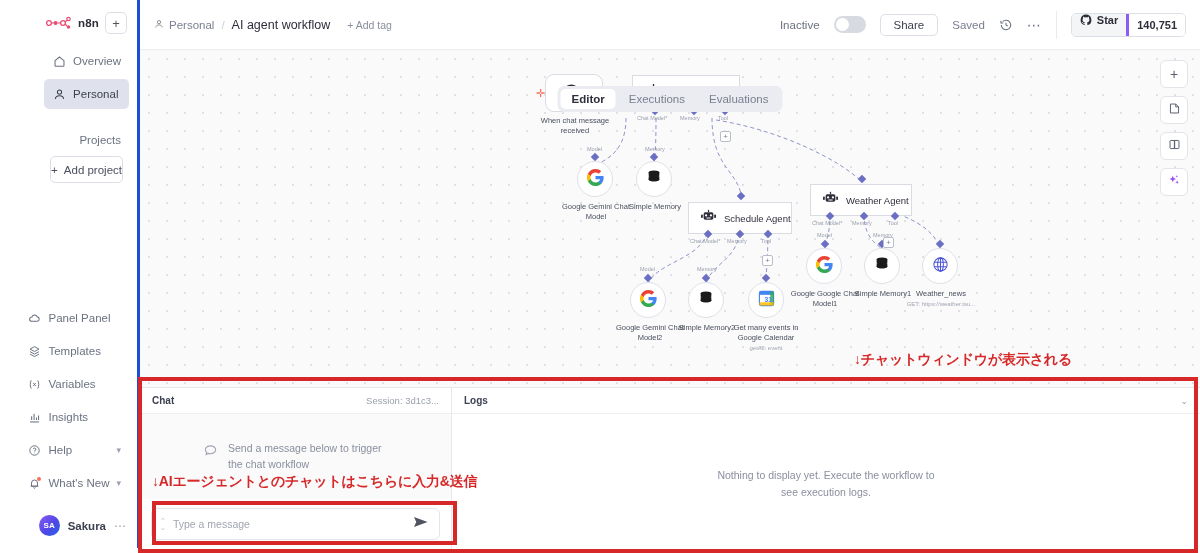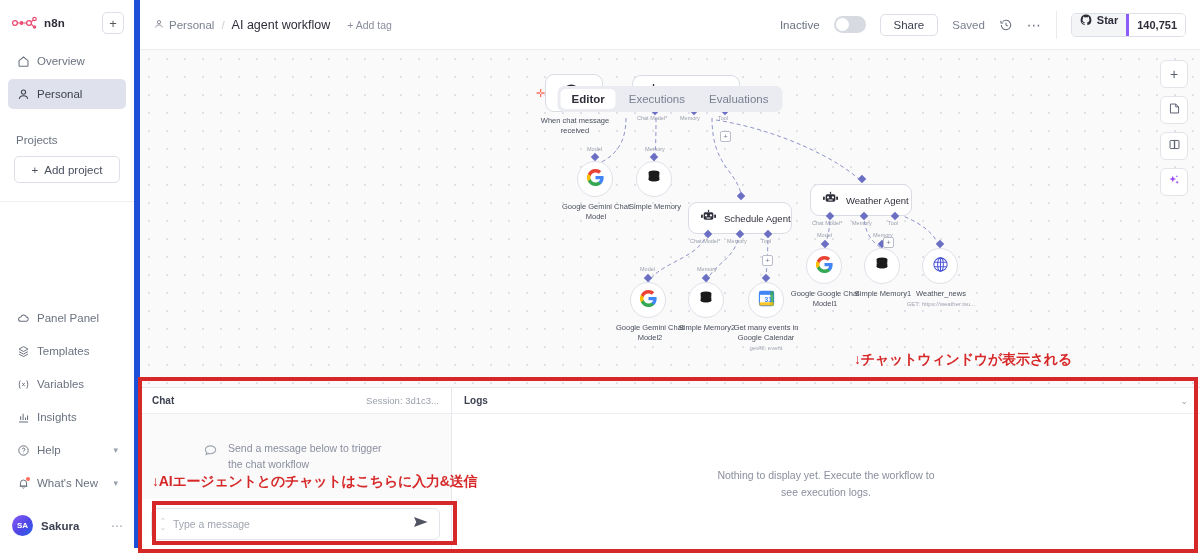--- a/index.html
+++ b/index.html
@@ -6,22 +6,22 @@
   html, body {
     width: 1200px; height: 553px;
     font-family: "Liberation Sans", sans-serif;
     background: #fff; overflow: hidden;
   }
   .app { position: relative; width: 1200px; height: 553px; display: flex; }
 
   
   .sidebar {
     width: 140px; height: 548px; background: #fff;
-    border-right: 6px solid #1d4ed8;
-    display: flex; flex-direction: column; flex: 0 0 140px;
+    border-right: 3px solid #1d4ed8;
+    display: flex; flex-direction: column; flex: 0 0 140px; align-items: flex-end;
   }
   .sb-top { display: flex; align-items: center; padding: 12px 10px 10px 12px; gap: 6px; }
   .logo-mark { width: 26px; height: 14px; position: relative; flex: 0 0 26px; }
   .logo-text { font-size: 11.5px; font-weight: 700; color: #2d2e3a; letter-spacing: .2px; }
   .plus-box {
     margin-left: auto; width: 22px; height: 22px; border: 1px solid #dcdfe5;
     border-radius: 5px; display: flex; align-items: center; justify-content: center;
     color: #555; font-size: 13px; line-height: 1; background: #fff;
   }
   .sb-nav { padding: 2px 8px 0 8px; }
@@ -119,21 +119,21 @@
   }
   .hide-chat {
     position: absolute; bottom: 10px; left: 50%; transform: translateX(-50%);
     background: #fff; border: 1px solid #e2e4ea; border-radius: 7px;
     padding: 6px 14px; display: flex; align-items: center; gap: 7px;
     font-size: 11.5px; color: #3d4151; z-index: 5;
   }
 
   
   .node-rect {
-    position: absolute; background: #fff; border: 1px solid #d9dce3; border-radius: 9px;
+    position: absolute; background: #fff; border: 1px solid #d9dce3; border-radius: 0;
     display: flex; align-items: center; gap: 8px; padding: 0 12px; z-index: 3;
   }
   .node-rect.trigger { border-radius: 9px 9px 9px 9px; }
   .node-label-title { font-size: 9.5px; color: #2d2e3a; white-space: nowrap; }
   .node-caption {
     position: absolute; font-size: 7.5px; color: #4a4f5c; text-align: center;
     line-height: 1.35; z-index: 3;
   }
   .node-subcaption { font-size: 6px; color: #a0a5b1; }
   .node-circle {

